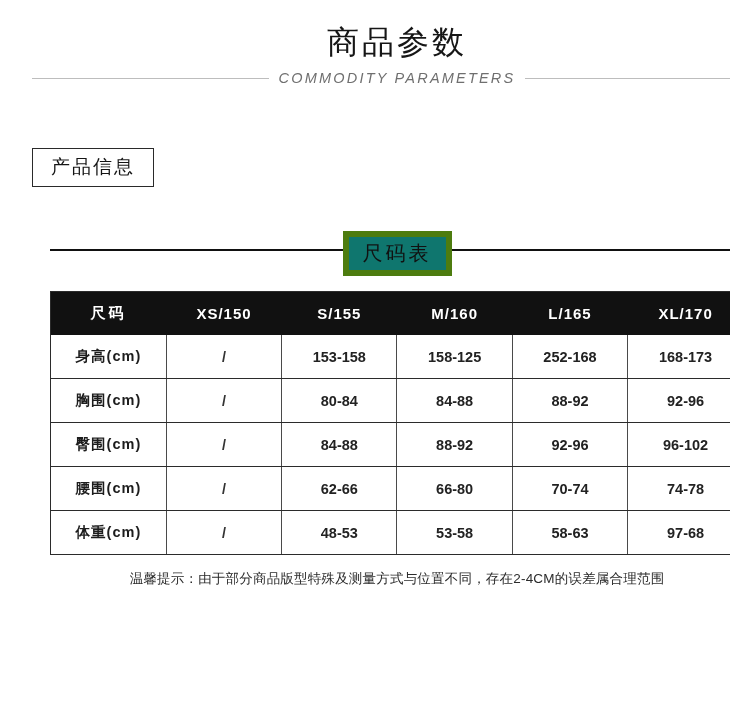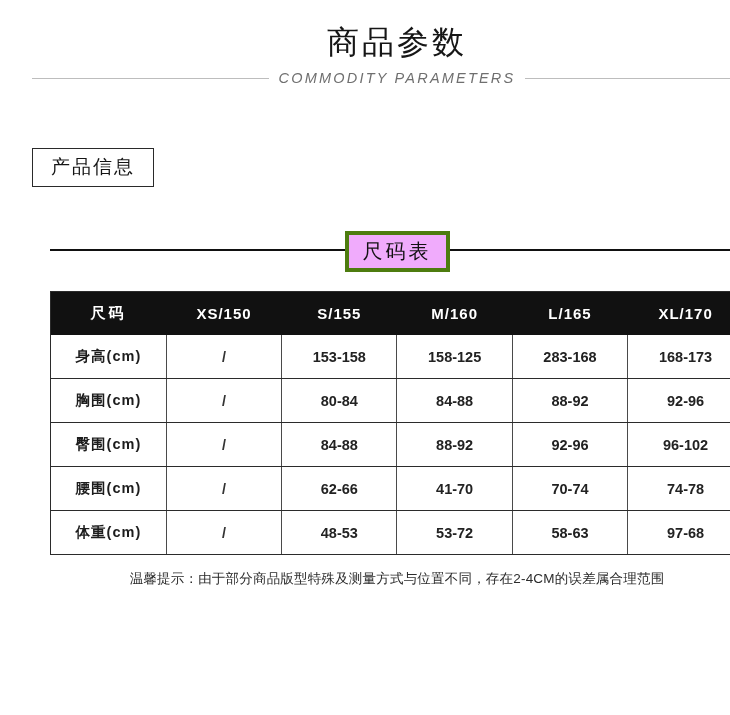--- a/index.html
+++ b/index.html
@@ -117,22 +117,22 @@
     top: 18px;
     height: 2px;
     background: #111;
   }
   .size-head .bar.left  { left: 18px;  width: 300px; }
   .size-head .bar.right { right: 18px; width: 300px; }
   .size-head-label {
     position: relative;
     display: inline-block;
     z-index: 2;
-    background: #f0abfc;
-    border: 4px solid #4d7c0f;
+    background: #0f766e;
+    border: 6px solid #4d7c0f;
     padding: 3px 14px 4px 14px;
     font-family: "Liberation Serif", serif;
     font-size: 20px;
     letter-spacing: 3px;
     line-height: 26px;
     color: #111;
     text-align: right;
   }
 
   
@@ -224,21 +224,21 @@
           <th>L/165</th>
           <th>XL/170</th>
         </tr>
       </thead>
       <tbody>
         <tr>
           <td class="rowlabel">身高(cm)</td>
           <td class="slash-cell">/</td>
           <td>153-158</td>
           <td>158-125</td>
-          <td>283-168</td>
+          <td>252-168</td>
           <td>168-173</td>
         </tr>
         <tr>
           <td class="rowlabel">胸围(cm)</td>
           <td class="slash-cell">/</td>
           <td>80-84</td>
           <td>84-88</td>
           <td>88-92</td>
           <td>92-96</td>
         </tr>
@@ -247,29 +247,29 @@
           <td class="slash-cell">/</td>
           <td>84-88</td>
           <td>88-92</td>
           <td>92-96</td>
           <td>96-102</td>
         </tr>
         <tr>
           <td class="rowlabel">腰围(cm)</td>
           <td class="slash-cell">/</td>
           <td>62-66</td>
-          <td>41-70</td>
+          <td>66-80</td>
           <td>70-74</td>
           <td>74-78</td>
         </tr>
         <tr>
           <td class="rowlabel">体重(cm)</td>
           <td class="slash-cell">/</td>
           <td>48-53</td>
-          <td>53-72</td>
+          <td>53-58</td>
           <td>58-63</td>
           <td>97-68</td>
         </tr>
       </tbody>
     </table>
   </div>
 
   <div class="note">温馨提示：由于部分商品版型特殊及测量方式与位置不同，存在2-4CM的误差属合理范围</div>
 
 </div>

